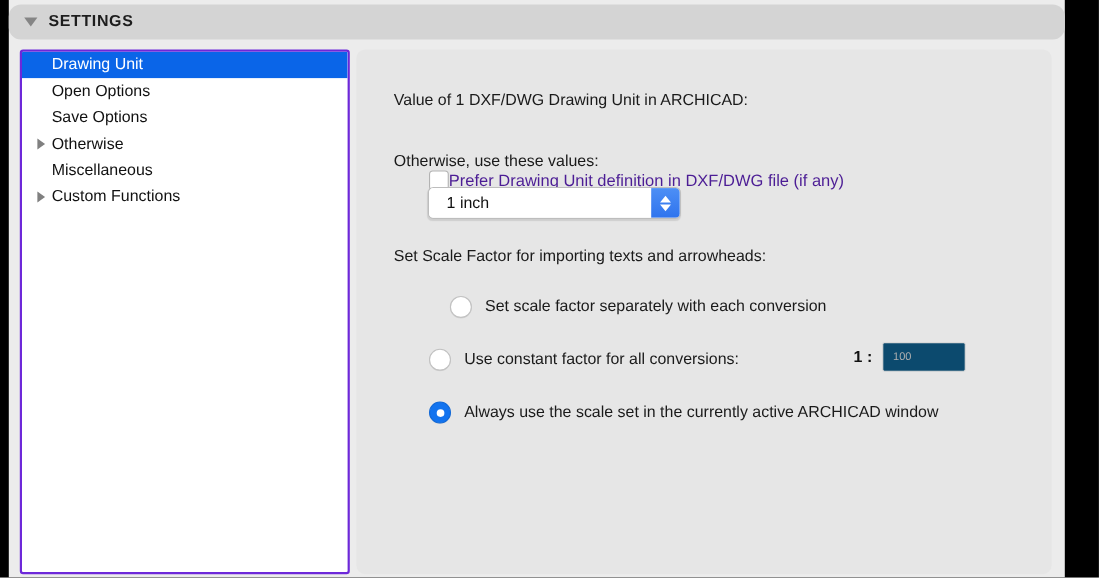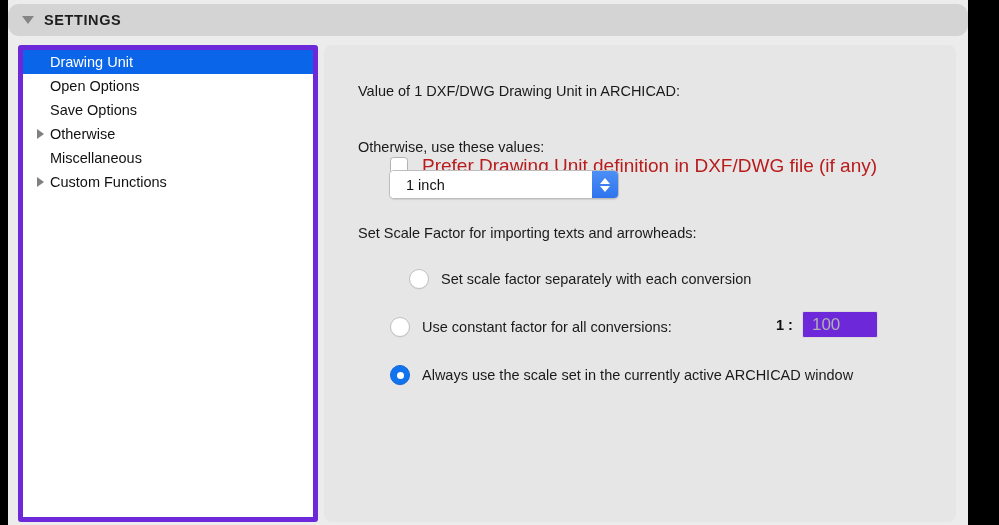--- a/index.html
+++ b/index.html
@@ -58,21 +58,21 @@
   }
 
   
   #sidebar {
     position: absolute;
     left: 10px;
     top: 45px;
     width: 300px;
     height: 477px;
     background: #ffffff;
-    border: 5px solid #6d28d9;
+    border: 2px solid #6d28d9;
     border-radius: 3px;
     overflow: hidden;
   }
   .tree-item {
     height: 24px;
     display: flex;
     align-items: center;
     padding-left: 14px;
     font-size: 14.5px;
     color: #111111;
@@ -131,23 +131,22 @@
   .checkbox-box {
     width: 18px;
     height: 18px;
     background: #ffffff;
     border: 1px solid #b3b3b3;
     border-radius: 3.5px;
     flex: 0 0 18px;
     box-shadow: 0 0.5px 0.5px rgba(0,0,0,0.06);
   }
   .checkbox-label {
-    margin-left: 14px;
-    font-size: 19px;
-    color: #b91c1c;
+    font-size: 15px;
+    color: #4c1d95;
     white-space: nowrap;
   }
 
   
   #unit-combo {
     position: absolute;
     left: 65px;
     top: 125px;
     width: 230px;
     height: 29px;
@@ -240,27 +239,27 @@
   #ratio-prefix {
     font-size: 14.5px;
     color: #111111;
     font-weight: bold;
     margin-right: 9px;
     white-space: nowrap;
   }
   #ratio-input {
     width: 76px;
     height: 27px;
-    background: #6d28d9;
+    background: #0c4a6e;
     border: 1px solid #dadada;
     border-radius: 2px;
     display: flex;
     align-items: center;
     padding-left: 9px;
-    font-size: 17px;
+    font-size: 10px;
     color: #b0b0b0;
   }
 </style>
 </head>
 <body>
 
 <div id="window-root">
 
   <div id="settings-header">
     <span class="disclosure-down"></span>

